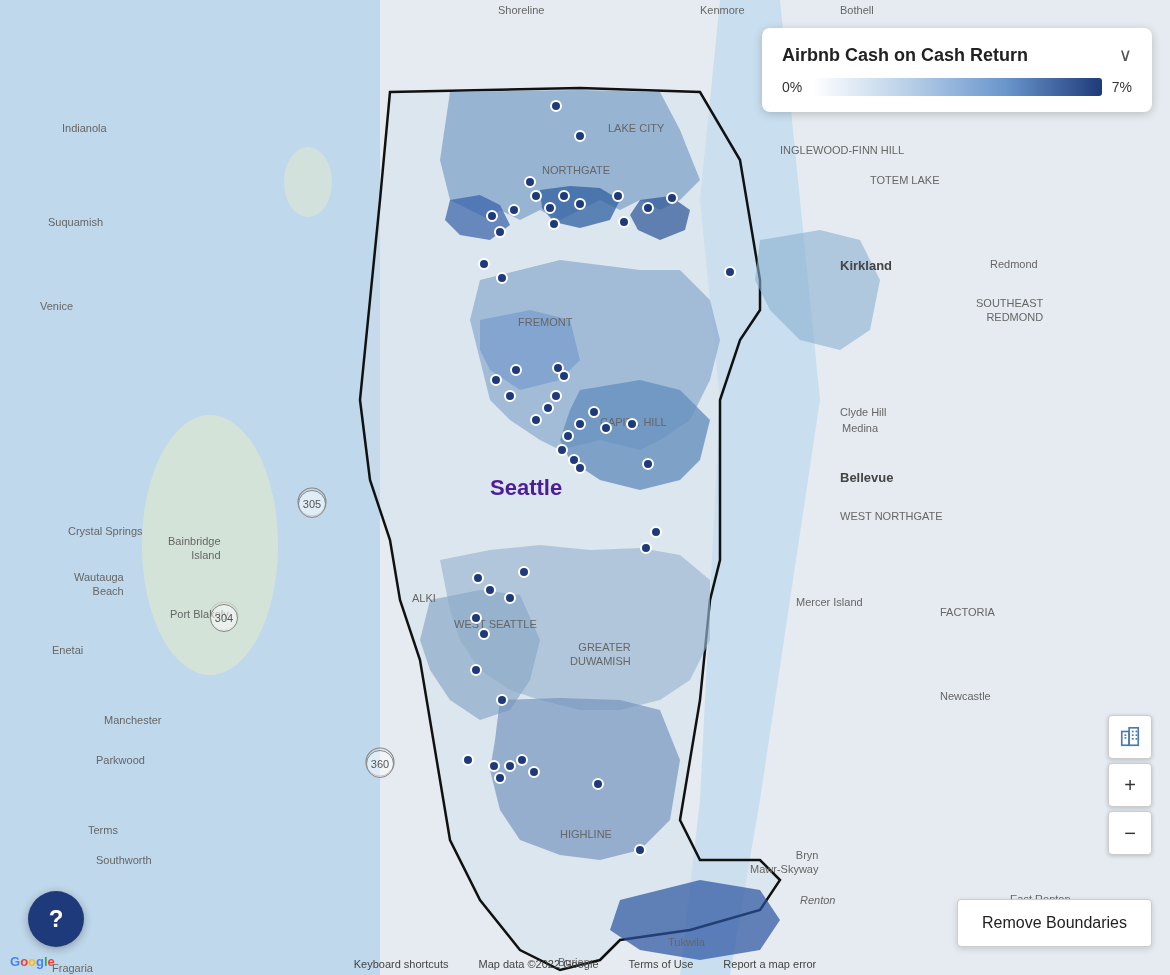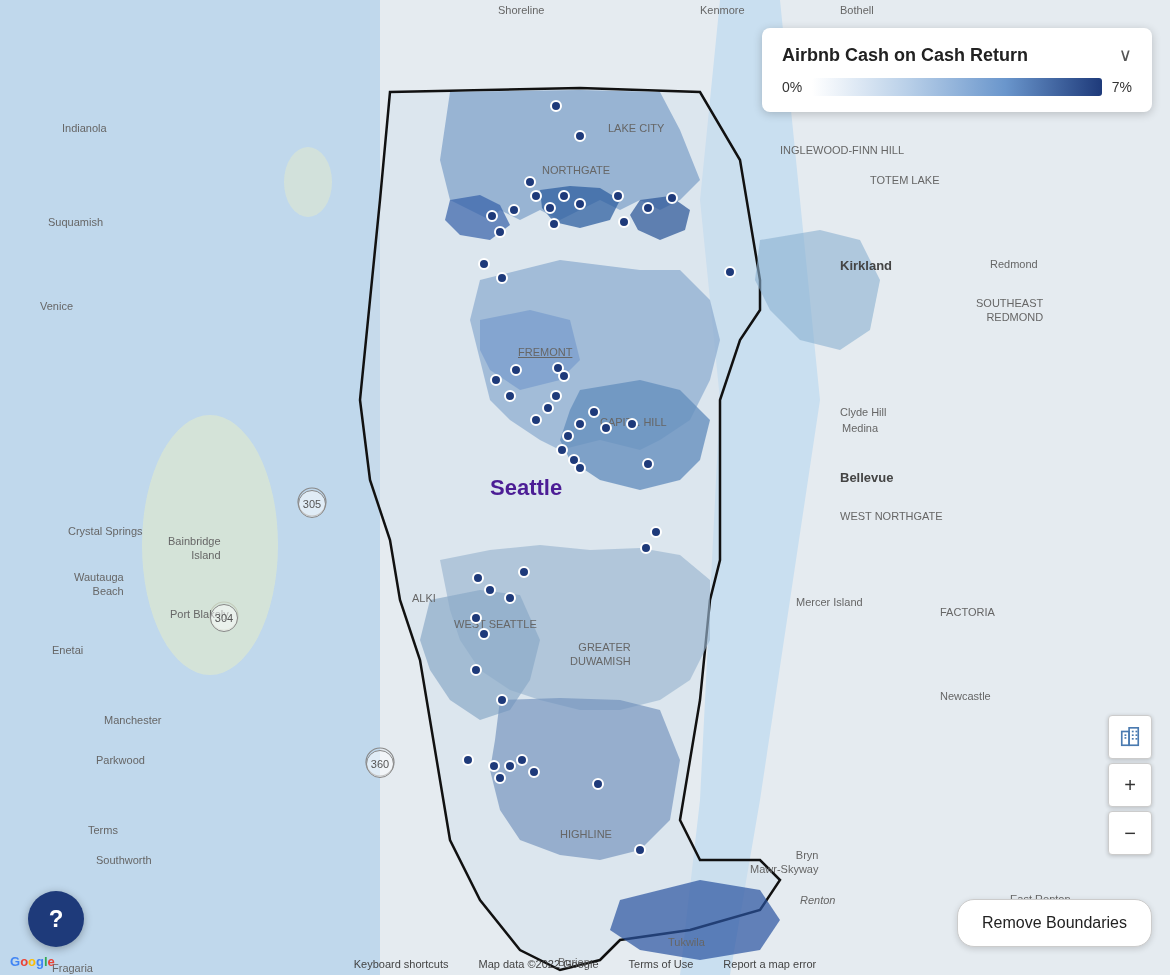--- a/index.html
+++ b/index.html
@@ -105,21 +105,21 @@
       font-size: 14px;
     }
 
     
     #remove-boundaries-btn {
       position: absolute;
       right: 18px;
       bottom: 28px;
       background: white;
       border: 1px solid #ccc;
-      border-radius: 17px;
+      border-radius: 4px;
       padding: 14px 24px;
       font-size: 16px;
       font-weight: 500;
       color: #222;
       cursor: pointer;
       box-shadow: 0 2px 6px rgba(0,0,0,0.15);
       z-index: 100;
     }
 
     
@@ -271,21 +271,21 @@
   <div class="map-label map-label-small" style="left:796px; top:596px;">Mercer Island</div>
   <div class="map-label map-label-small" style="left:940px; top:690px;">Newcastle</div>
   <div class="map-label map-label-small" style="left:940px; top:606px;">FACTORIA</div>
   <div class="map-label map-label-small" style="left:840px; top:510px;">WEST NORTHGATE</div>
   <div class="map-label map-label-small" style="left:840px; top:406px;">Clyde Hill</div>
   <div class="map-label map-label-small" style="left:842px; top:422px;">Medina</div>
   <div class="map-label map-label-small" style="left:608px; top:122px;">LAKE CITY</div>
   <div class="map-label map-label-small" style="left:542px; top:164px;">NORTHGATE</div>
   <div class="map-label map-label-small" style="left:780px; top:144px;">INGLEWOOD-FINN HILL</div>
   <div class="map-label map-label-small" style="left:870px; top:174px;">TOTEM LAKE</div>
-  <div class="map-label map-label-small" style="left:518px; top:346px;text-decoration:underline;">FREMONT</div>
+  <div class="map-label map-label-small" style="left:518px; top:316px;">FREMONT</div>
   <div class="map-label map-label-small" style="left:600px; top:416px;">CAPIT... HILL</div>
   <div class="map-label map-label-small" style="left:412px; top:592px;">ALKI</div>
   <div class="map-label map-label-small" style="left:454px; top:618px;">WEST SEATTLE</div>
   <div class="map-label map-label-small" style="left:570px; top:640px; line-height:1.3;">GREATER<br>DUWAMISH</div>
   <div class="map-label map-label-small" style="left:560px; top:828px;">HIGHLINE</div>
   <div class="map-label map-label-small" style="left:750px; top:848px; line-height:1.3;">Bryn<br>Mawr-Skyway</div>
   <div class="map-label map-label-small" style="left:800px; top:894px;font-style:italic;">Renton</div>
   <div class="map-label map-label-small" style="left:1010px; top:892px; line-height:1.3;">East Renton<br>Highlands</div>
   <div class="map-label map-label-small" style="left:668px; top:936px;">Tukwila</div>
   <div class="map-label map-label-small" style="left:558px; top:956px;">Burien</div>

